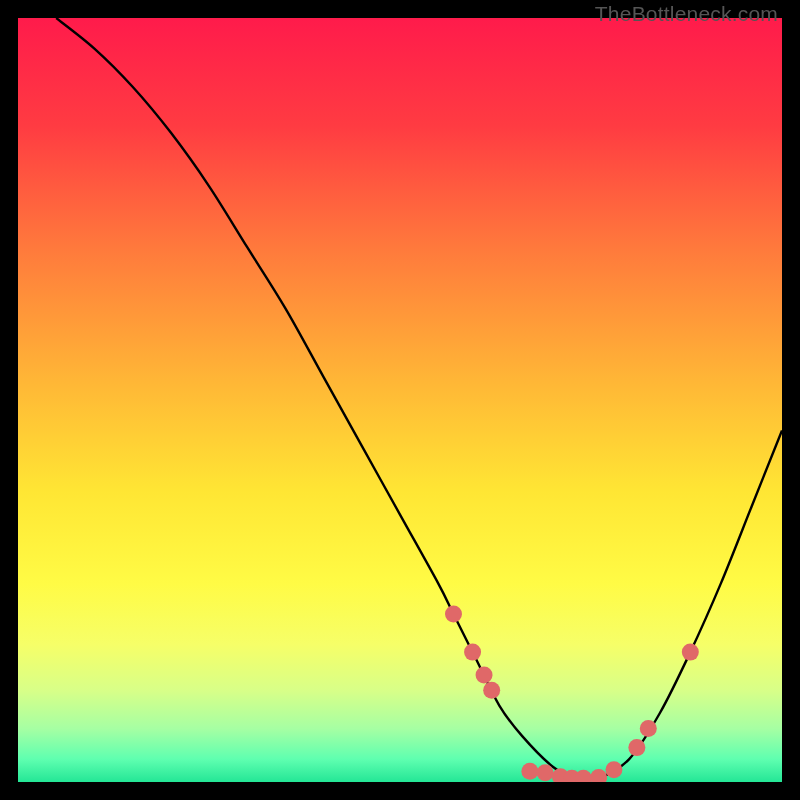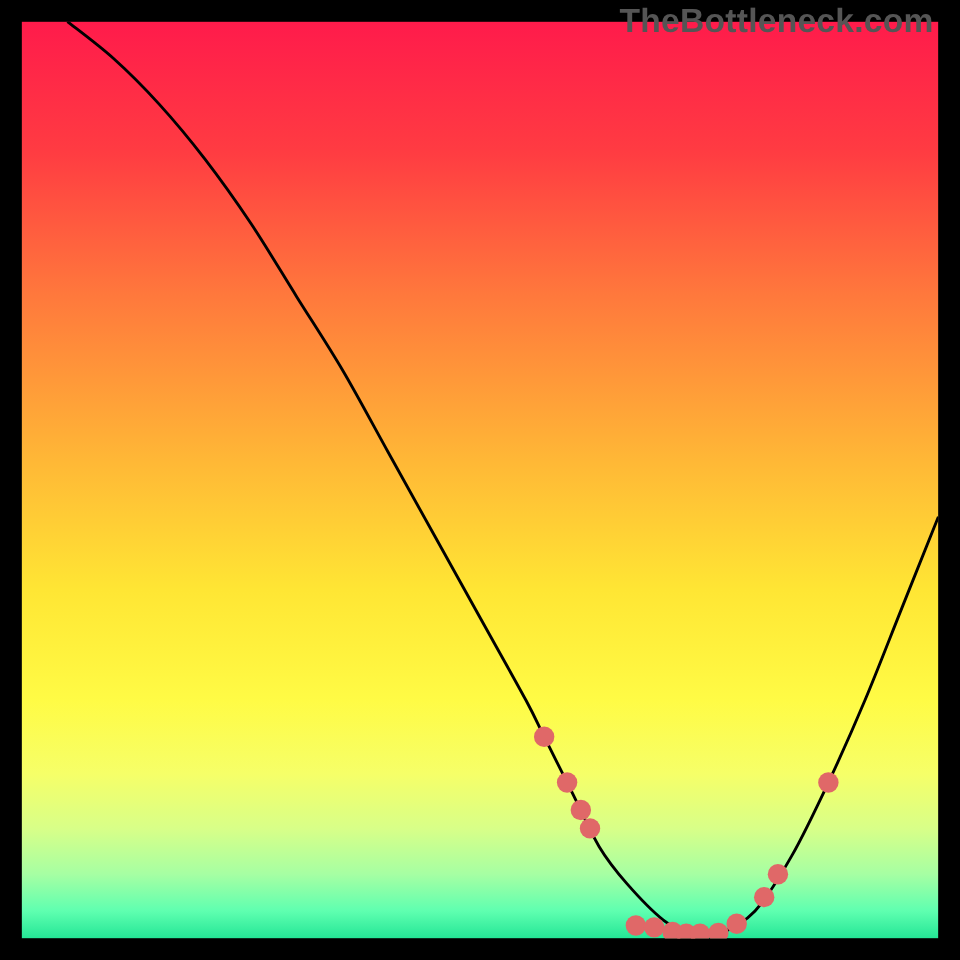--- a/index.html
+++ b/index.html
@@ -24,22 +24,22 @@
     left: 0;
     top: 0;
     width: 764px;
     height: 764px;
   }
   .watermark {
     position: absolute;
     top: 2px;
     right: 22px;
     color: #555;
-    font-size: 28px;
-    font-weight: 700;
+    font-size: 21px;
+    font-weight: 400;
     letter-spacing: 0.2px;
   }
 </style>
 </head>
 <body>
 
 <div class="frame">
   <svg class="plot" viewBox="0 0 764 764">
     <defs>
       <linearGradient id="bg-grad" x1="0" y1="0" x2="0" y2="1">

